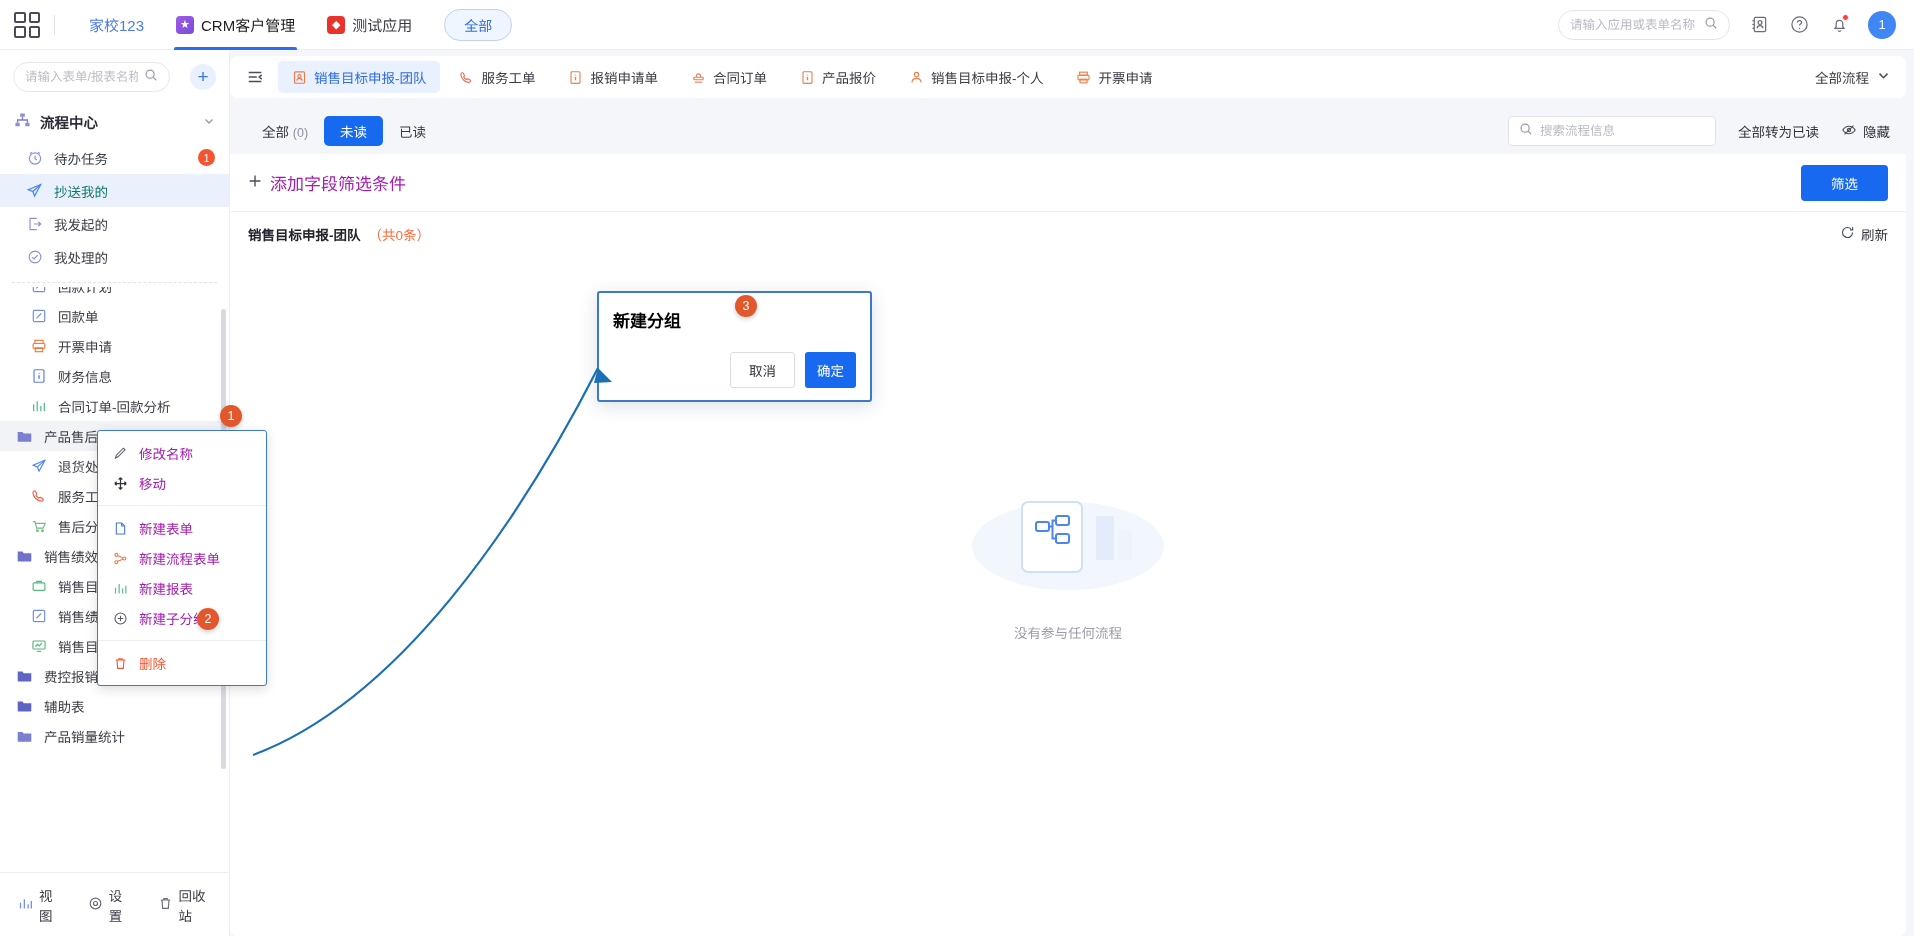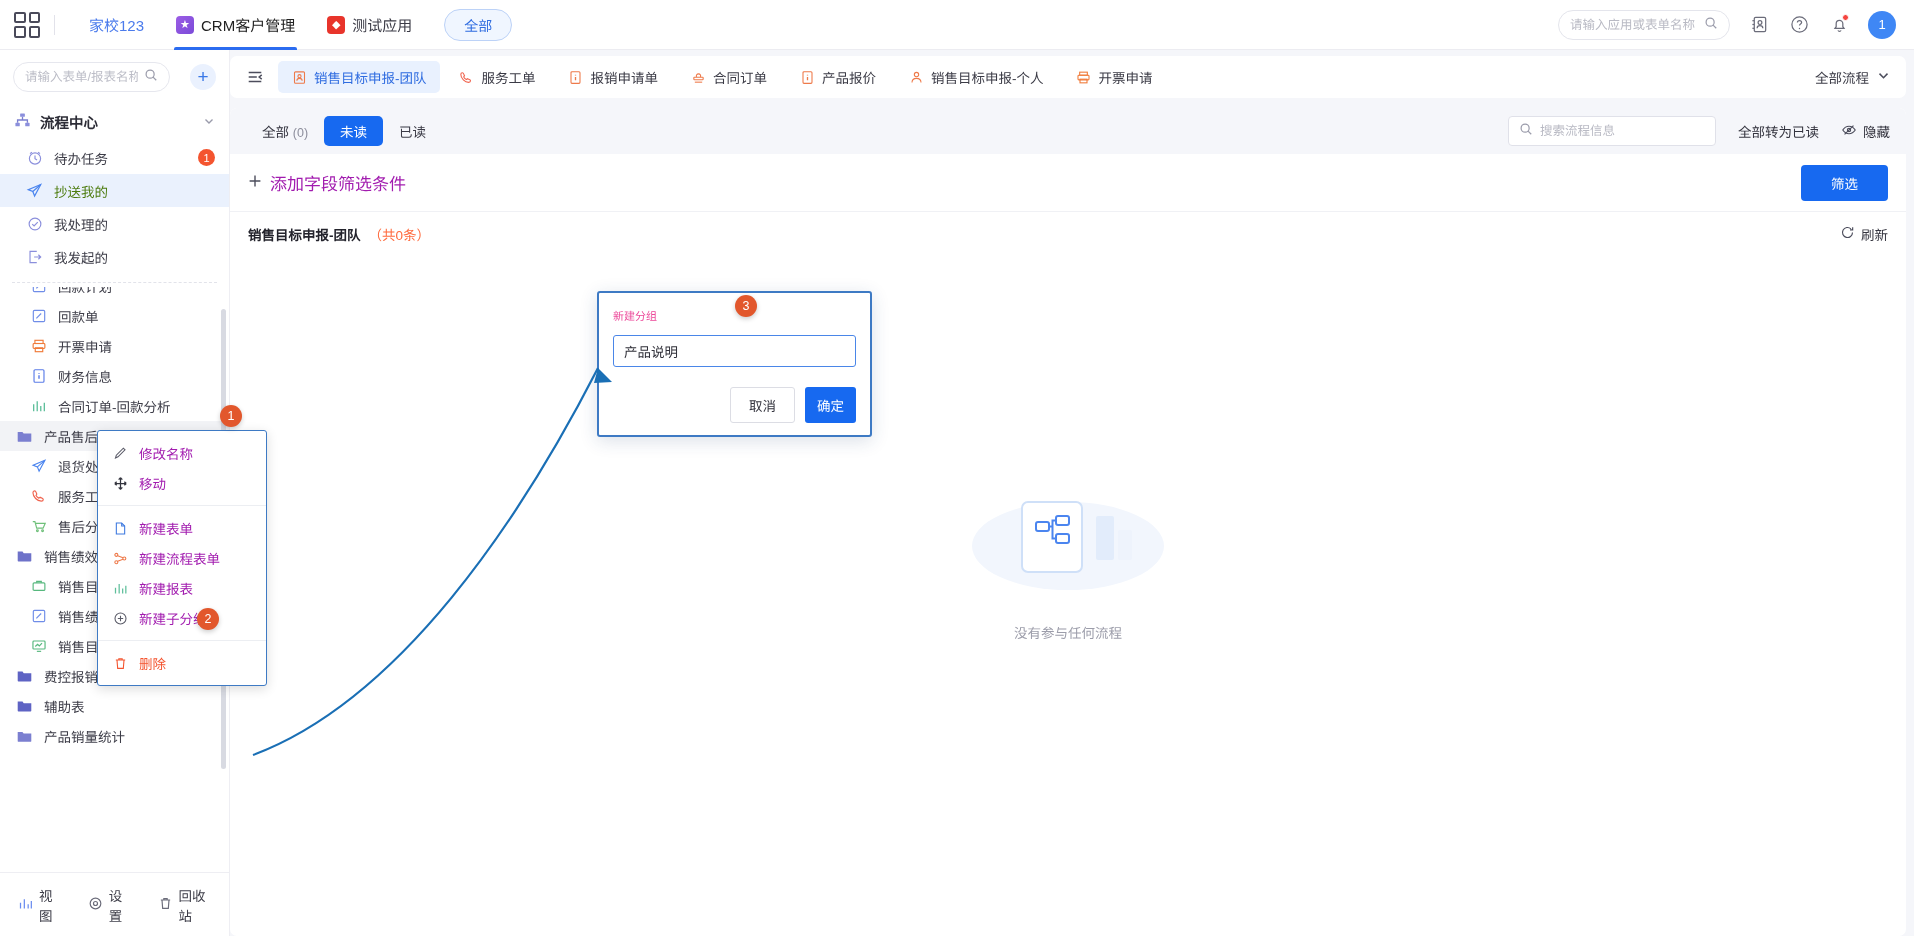--- a/index.html
+++ b/index.html
@@ -127,21 +127,21 @@
   }
   .side-section .chev { margin-left: auto; color: #9a9bab; font-size: 11px; }
   .nav-list { padding-bottom: 2px; }
   .nav-item {
     display: flex; align-items: center; gap: 11px;
     height: 33px; padding: 0 14px 0 26px;
     font-size: 13.5px; color: #3d3d48; cursor: pointer;
     position: relative;
   }
   .nav-item .ico { width: 17px; height: 17px; flex: none; display:flex; align-items:center; justify-content:center;}
-  .nav-item.selected { background: #eaf1fd; color: #4d7c0f; align-items: center; }
+  .nav-item.selected { background: #eaf1fd; color: #0f766e; align-items: center; }
   .nav-badge {
     margin-left: auto; background: #f4542f; color: #fff;
     font-size: 11px; min-width: 17px; height: 17px; border-radius: 9px;
     display: flex; align-items: center; justify-content: center; padding: 0 5px;
   }
   .side-sep {
     border-top: 1px dashed #e2e3ea; margin: 7px 12px 4px 12px;
   }
   .tree-scroll {
     flex: 1; overflow: hidden; position: relative;
@@ -271,21 +271,21 @@
   .ctx-item .ico { width: 16px; height: 16px; flex:none; display:flex;align-items:center;justify-content:center;}
   .ctx-sep { border-top: 1px solid #eceef2; margin: 7px 0; }
 
   
   .modal {
     position: absolute; left: 597px; top: 291px; width: 275px;
     background: #fff; border: 2px solid #3e7ac4; border-radius: 3px;
     box-shadow: 0 4px 18px rgba(30,60,110,.16); z-index: 70;
     padding: 14px 14px 12px 14px;
   }
-  .modal-title { font-size: 11px; font-weight: normal; color: #ec4899; margin-bottom: 12px; }
+  .modal-title { font-size: 17px; font-weight: bold; color: #000000; margin-bottom: 12px; }
   .modal-input {
     width: 100%; height: 32px; border: 1px solid #4a86e8; border-radius: 3px;
     padding: 0 10px; font-size: 13.5px; color: #303039;
     outline: none; font-family: inherit;
   }
   .modal-actions {
     display: flex; justify-content: flex-end; gap: 10px; margin-top: 20px;
   }
   .btn-cancel {
     border: 1px solid #dcdde4; background: #fff; color: #33333d;
@@ -431,35 +431,35 @@
             <path d="M15.6 2.6 2.4 8.1l4.8 1.9 1.9 4.8z"></path>
               <path d="M7.2 10 15.6 2.6"></path>
           </svg>
         </span>
         <span>抄送我的</span>
       </div>
 
       <div class="nav-item">
         <span class="ico">
           <svg width="16" height="16" viewBox="0 0 18 18" fill="none" stroke="#8b8fdc" stroke-width="1.3">
+            <path d="M11 2.6H3.4v12.8H11"></path>
+              <path d="M8 9h7.2M12.8 6.5 15.4 9l-2.6 2.5"></path>
+          </svg>
+        </span>
+        <span>我发起的</span>
+      </div>
+
+      <div class="nav-item">
+        <span class="ico">
+          <svg width="16" height="16" viewBox="0 0 18 18" fill="none" stroke="#8b8fdc" stroke-width="1.3">
             <circle cx="9" cy="9" r="6.6"></circle>
               <path d="M5.9 9.1 8 11.2l4.1-4.3"></path>
           </svg>
         </span>
         <span>我处理的</span>
-      </div>
-
-      <div class="nav-item">
-        <span class="ico">
-          <svg width="16" height="16" viewBox="0 0 18 18" fill="none" stroke="#8b8fdc" stroke-width="1.3">
-            <path d="M11 2.6H3.4v12.8H11"></path>
-              <path d="M8 9h7.2M12.8 6.5 15.4 9l-2.6 2.5"></path>
-          </svg>
-        </span>
-        <span>我发起的</span>
       </div>
     </div>
 
     <div class="side-sep"></div>
 
     <div class="tree-scroll">
       <div style="margin-top:-16px">
 
         <div class="tree-item child">
           <span class="ico">
@@ -869,21 +869,20 @@
       <svg width="15" height="15" viewBox="0 0 18 18" fill="none" stroke="#f4542f" stroke-width="1.3">
           <path d="M3.4 4.8h11.2M7 4.8V3.2h4v1.6M4.8 4.8l.8 10h6.8l.8-10"></path>
         </svg>
     </span>
     <span>删除</span>
   </div>
 </div>
 
 <div class="modal">
   <div class="modal-title">新建分组</div>
-  <input class="modal-input" value="产品说明" style="">
   <div class="modal-actions">
     <button class="btn-cancel">取消</button>
     <button class="btn-ok">确定</button>
   </div>
 </div>
 
 <svg class="arrow-svg">
   <path d="M253 755 C 400 700, 520 520, 598 368" fill="none" stroke="#1a6fb5" stroke-width="2.2"></path>
   <path d="M598 368 l 14 14 l -18 1 z" fill="#1a6fb5"></path>
 </svg>

